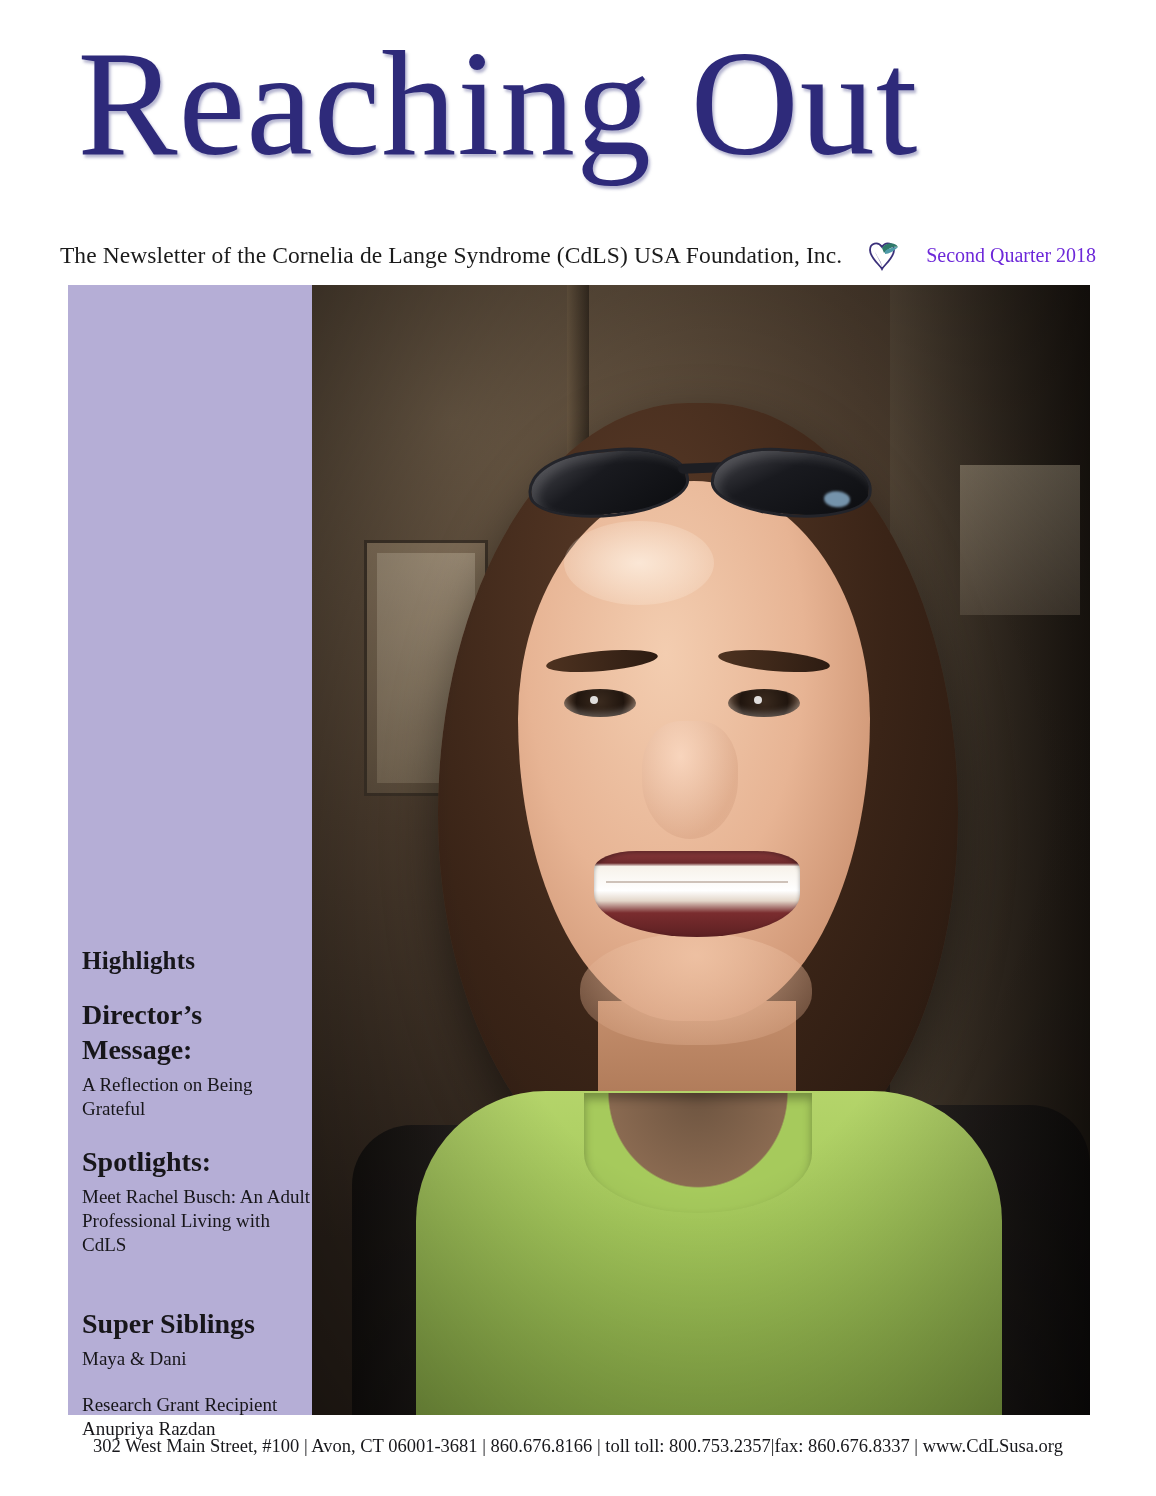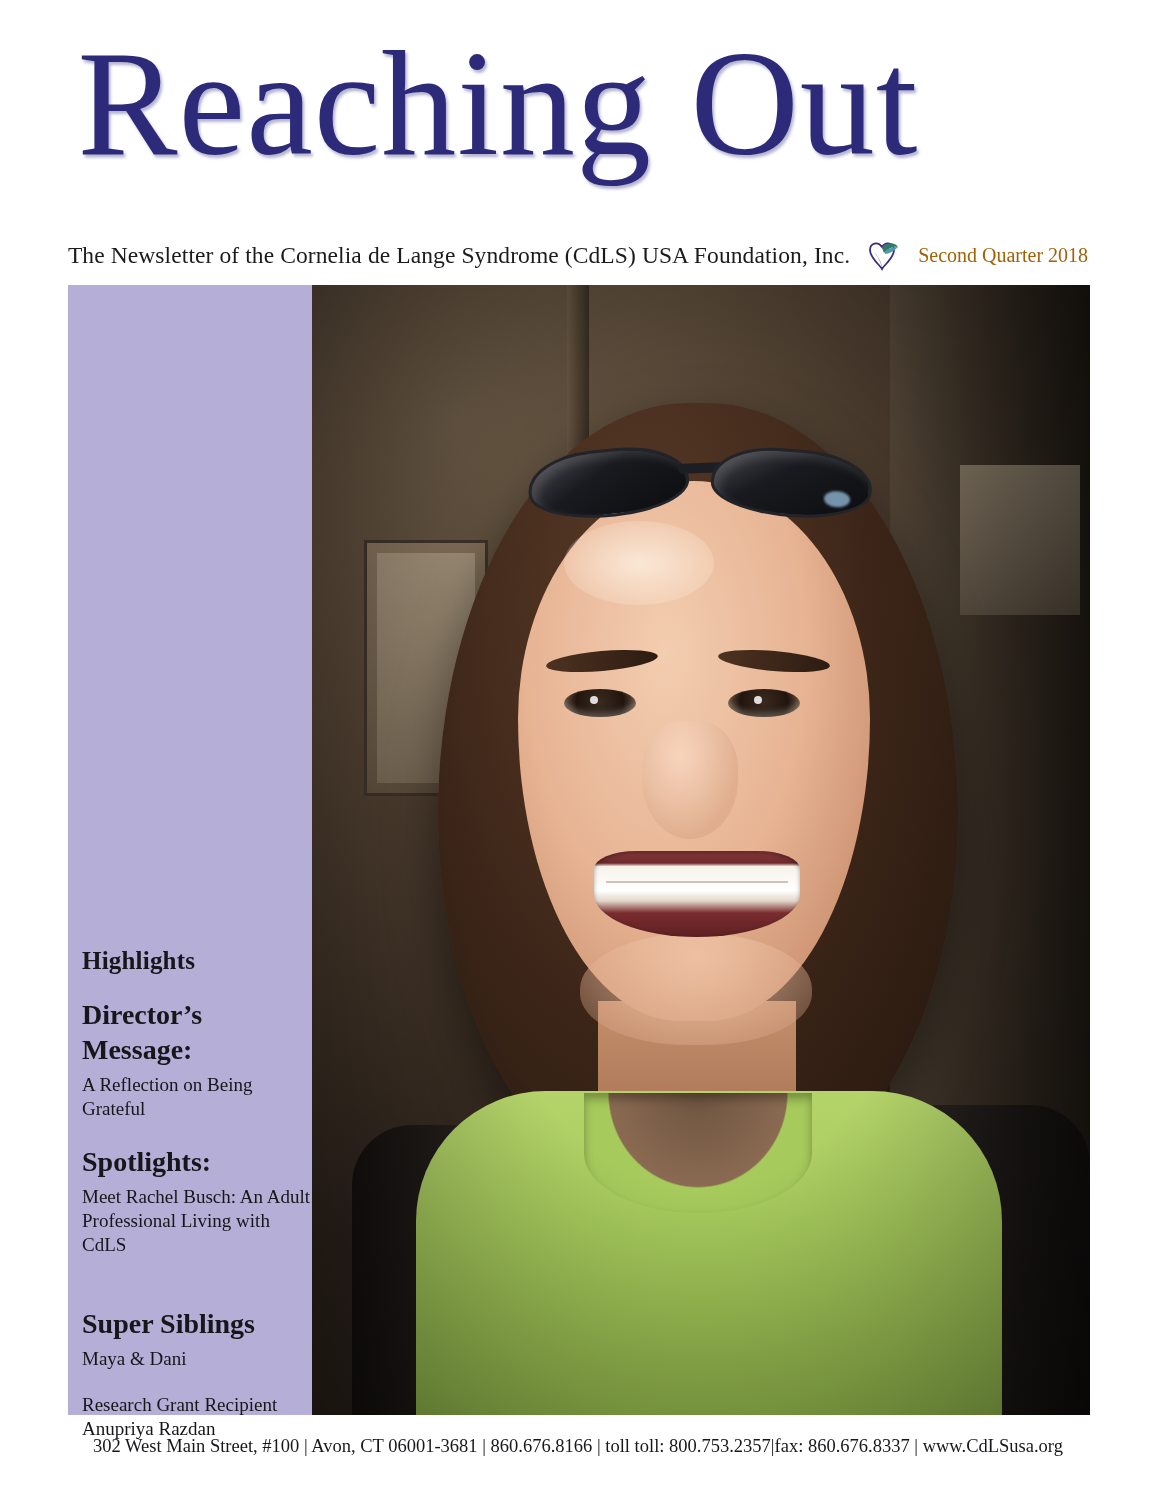--- a/index.html
+++ b/index.html
@@ -39,38 +39,38 @@
   }
 
   .subtitle-row {
     position: absolute;
     left: 0;
     top: 238px;
     width: 1156px;
     display: flex;
     align-items: center;
     justify-content: center;
-    gap: 4px;
+    gap: 12px;
     font-size: 23.5px;
     color: #1b1b1b;
   }
   .subtitle-text {
     letter-spacing: 0.1px;
   }
   .heart-logo {
     width: 46px;
     height: 34px;
     position: relative;
     margin: 0 6px 0 8px;
     flex: 0 0 auto;
   }
   .heart-logo svg { display: block; }
   .issue-date {
     font-size: 20px;
-    color: #a16207;
+    color: #6d28d9;
     white-space: nowrap;
   }
 
   
   .content {
     position: absolute;
     left: 68px;
     top: 285px;
     width: 1022px;
     height: 1130px;

